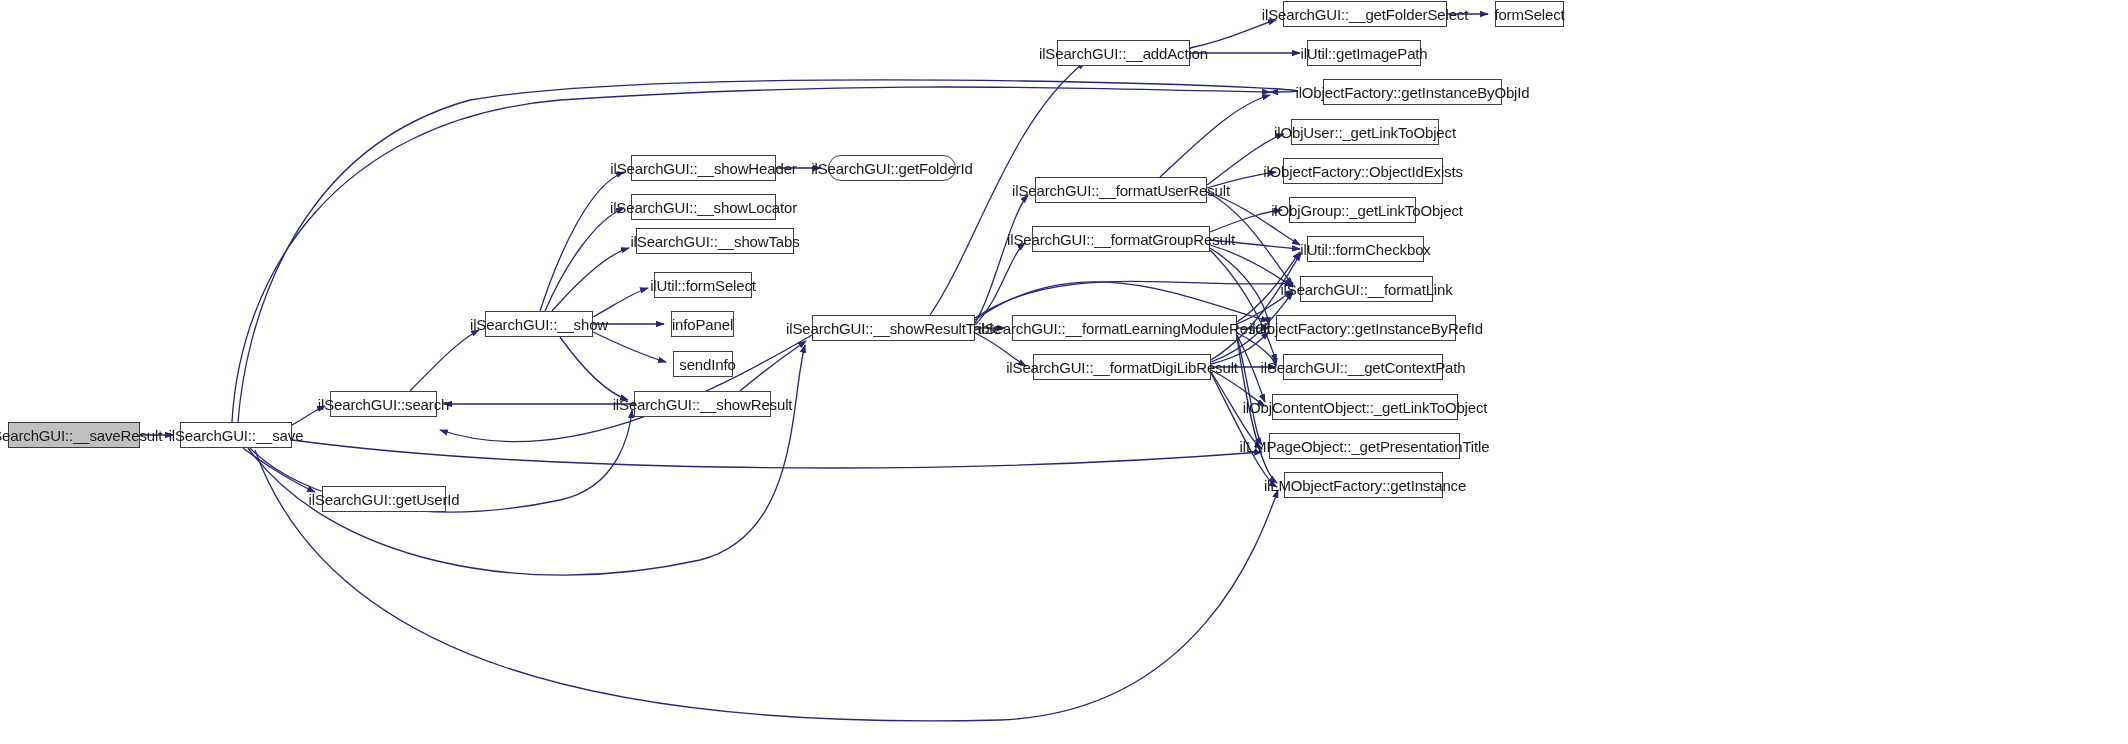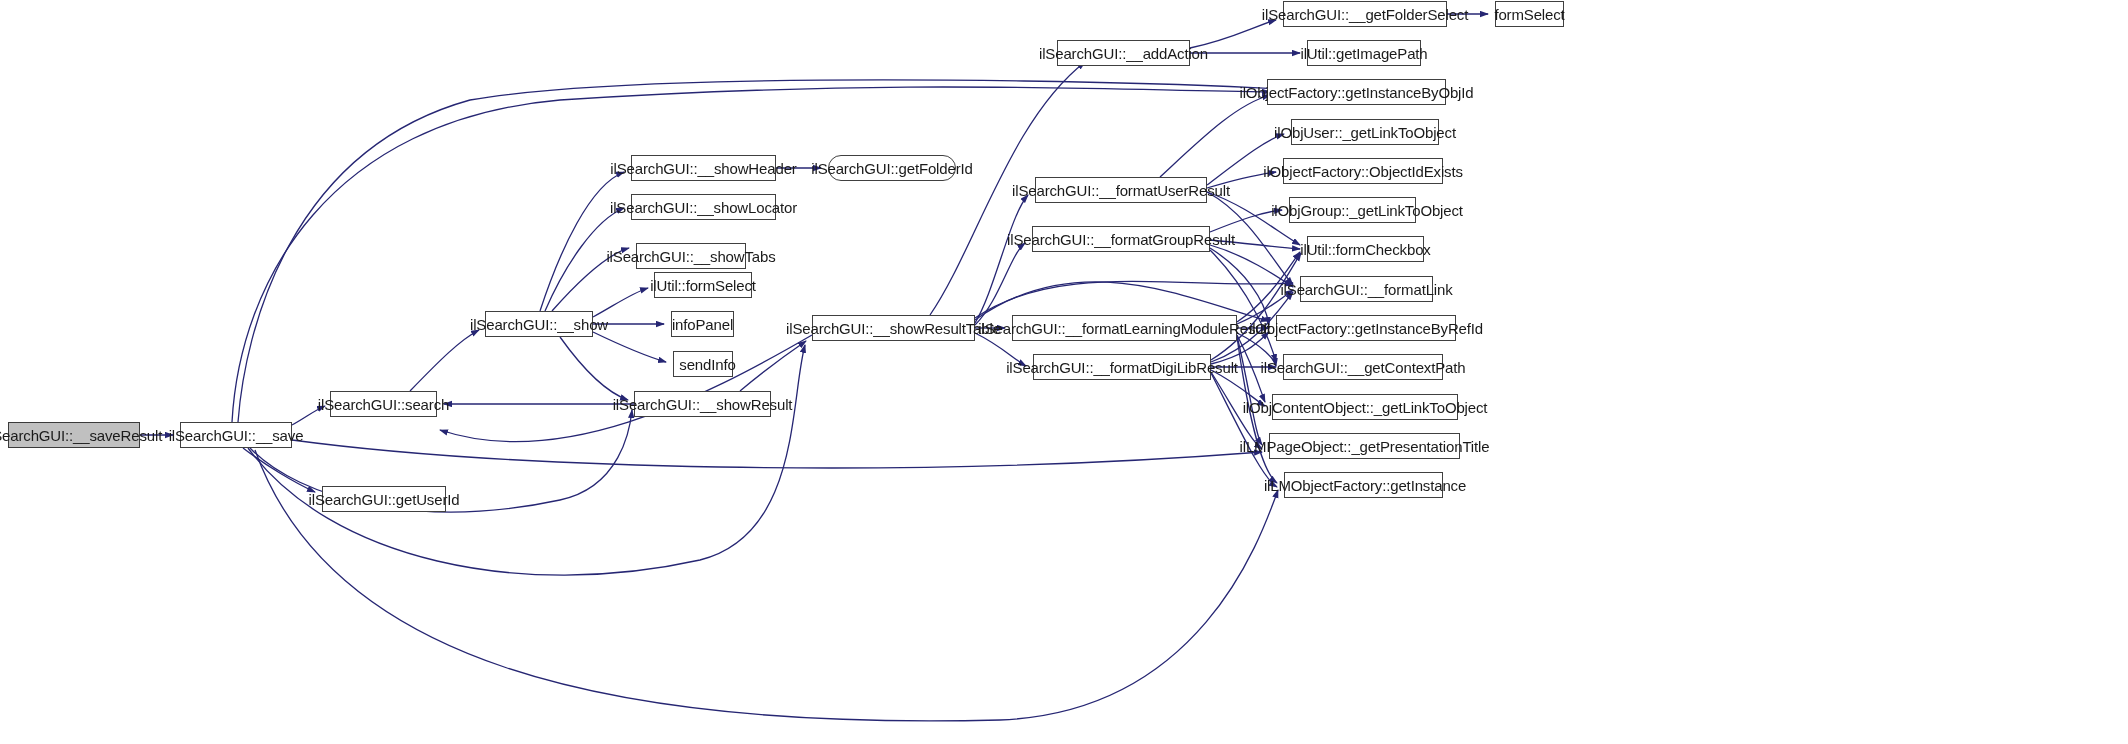--- a/index.html
+++ b/index.html
@@ -115,36 +115,36 @@
   </svg>
 
   <div id="nodes">
       <div class="node root" style="left: 8px; top: 422px; width: 132px;">ilSearchGUI::__saveResult</div>
       <div class="node" style="left: 180px; top: 422px; width: 112px;">ilSearchGUI::__save</div>
       <div class="node" style="left: 330px; top: 391px; width: 107px;">ilSearchGUI::search</div>
       <div class="node" style="left: 322px; top: 486px; width: 124px;">ilSearchGUI::getUserId</div>
       <div class="node" style="left: 485px; top: 311px; width: 108px;">ilSearchGUI::__show</div>
       <div class="node" style="left: 631px; top: 155px; width: 145px;">ilSearchGUI::__showHeader</div>
       <div class="node" style="left: 631px; top: 194px; width: 145px;">ilSearchGUI::__showLocator</div>
-      <div class="node" style="left: 636px; top: 243px; width: 110px;">ilSearchGUI::__showTabs</div>
+      <div class="node" style="left: 636px; top: 228px; width: 158px;">ilSearchGUI::__showTabs</div>
       <div class="node" style="left: 654px; top: 272px; width: 98px;">ilUtil::formSelect</div>
       <div class="node" style="left: 671px; top: 311px; width: 63px;">infoPanel</div>
       <div class="node" style="left: 673px; top: 351px; width: 60px; padding-left: 16px;">sendInfo</div>
       <div class="node" style="left: 634px; top: 391px; width: 137px;">ilSearchGUI::__showResult</div>
       <div class="node" style="left: 828px; top: 155px; width: 128px; border-radius: 13px;">ilSearchGUI::getFolderId</div>
       <div class="node" style="left: 812px; top: 315px; width: 163px;">ilSearchGUI::__showResultTable</div>
       <div class="node" style="left: 1057px; top: 40px; width: 133px;">ilSearchGUI::__addAction</div>
       <div class="node" style="left: 1035px; top: 177px; width: 172px; text-align: right;">ilSearchGUI::__formatUserResult</div>
       <div class="node" style="left: 1032px; top: 226px; width: 178px;">ilSearchGUI::__formatGroupResult</div>
       <div class="node" style="left: 1012px; top: 315px; width: 225px;">ilSearchGUI::__formatLearningModuleResult</div>
       <div class="node" style="left: 1033px; top: 354px; width: 178px;">ilSearchGUI::__formatDigiLibResult</div>
       <div class="node" style="left: 1283px; top: 1px; width: 164px; text-align: center;">ilSearchGUI::__getFolderSelect</div>
       <div class="node" style="left: 1495px; top: 1px; width: 69px; text-align: right;">formSelect</div>
       <div class="node" style="left: 1307px; top: 40px; width: 114px;">ilUtil::getImagePath</div>
-      <div class="node" style="left: 1267px; top: 79px; width: 179px;">ilObjectFactory::getInstanceByObjId</div>
+      <div class="node" style="left: 1323px; top: 79px; width: 179px;">ilObjectFactory::getInstanceByObjId</div>
       <div class="node" style="left: 1291px; top: 119px; width: 148px;">ilObjUser::_getLinkToObject</div>
       <div class="node" style="left: 1283px; top: 158px; width: 160px;">ilObjectFactory::ObjectIdExists</div>
       <div class="node" style="left: 1289px; top: 197px; width: 127px; padding-left: 36px;">ilObjGroup::_getLinkToObject</div>
       <div class="node" style="left: 1307px; top: 236px; width: 117px;">ilUtil::formCheckbox</div>
       <div class="node" style="left: 1300px; top: 276px; width: 133px;">ilSearchGUI::__formatLink</div>
       <div class="node" style="left: 1276px; top: 315px; width: 180px;">ilObjectFactory::getInstanceByRefId</div>
       <div class="node" style="left: 1283px; top: 354px; width: 160px;">ilSearchGUI::__getContextPath</div>
       <div class="node" style="left: 1272px; top: 394px; width: 186px;">ilObjContentObject::_getLinkToObject</div>
       <div class="node" style="left: 1269px; top: 433px; width: 191px;">ilLMPageObject::_getPresentationTitle</div>
       <div class="node" style="left: 1284px; top: 472px; width: 159px; padding-left: 10px;">ilLMObjectFactory::getInstance</div>

